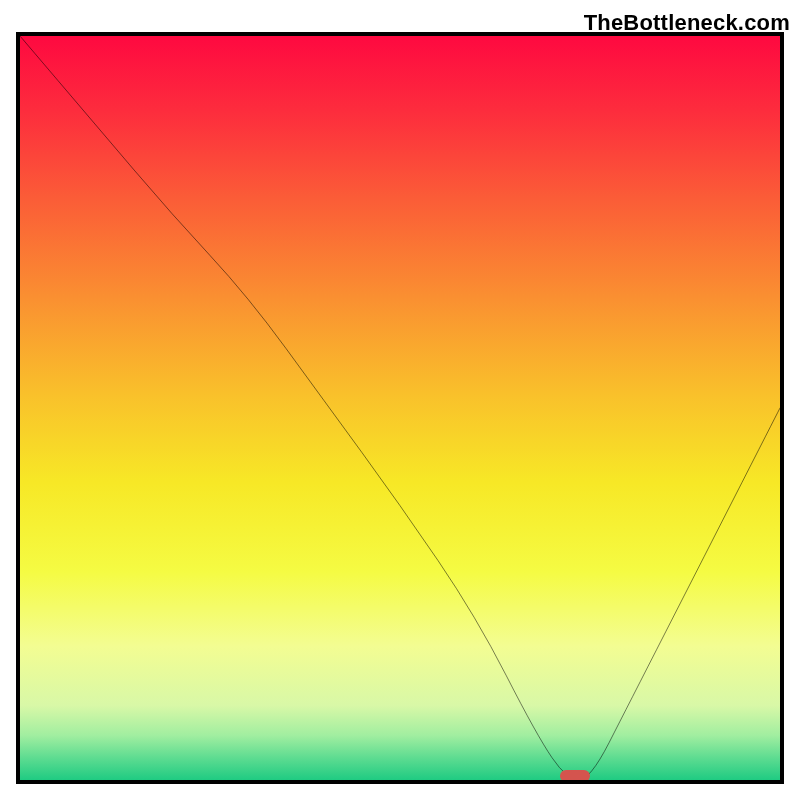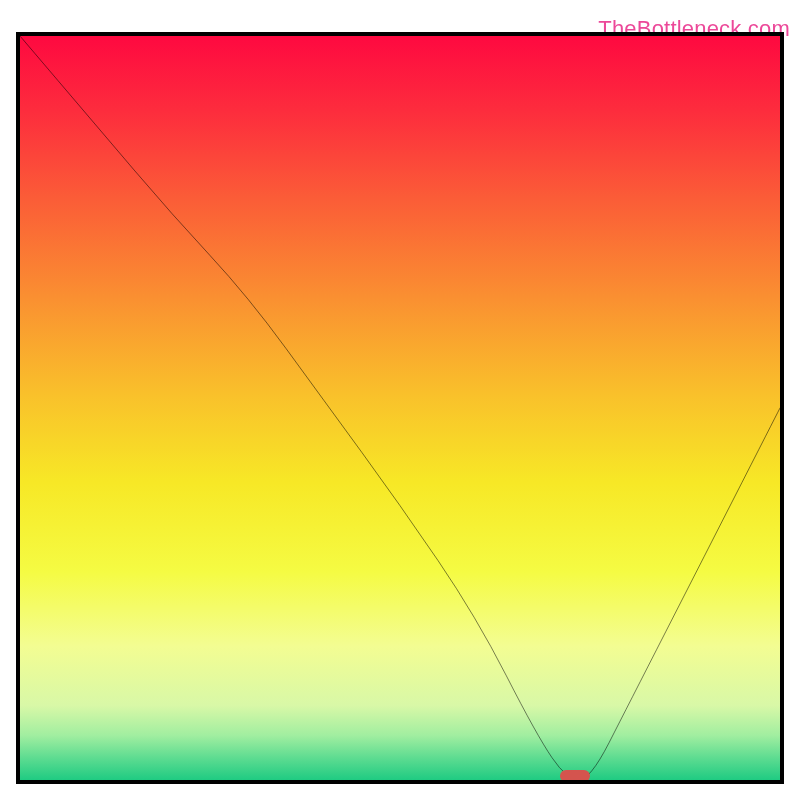--- a/index.html
+++ b/index.html
@@ -11,25 +11,25 @@
     background: #ffffff;
     font-family: Arial, Helvetica, sans-serif;
   }
   .chart-wrap {
     position: relative;
     width: 800px;
     height: 800px;
   }
   .watermark {
     position: absolute;
-    top: 16px;
+    top: 10px;
     right: 10px;
     font-size: 22px;
-    font-weight: 400;
-    color: #ec4899;
+    font-weight: 700;
+    color: #000000;
     letter-spacing: 0.2px;
     user-select: none;
   }
   .plot-area {
     position: absolute;
     left: 16px;
     top: 32px;
     width: 768px;
     height: 752px;
     border: 4px solid #000000;

